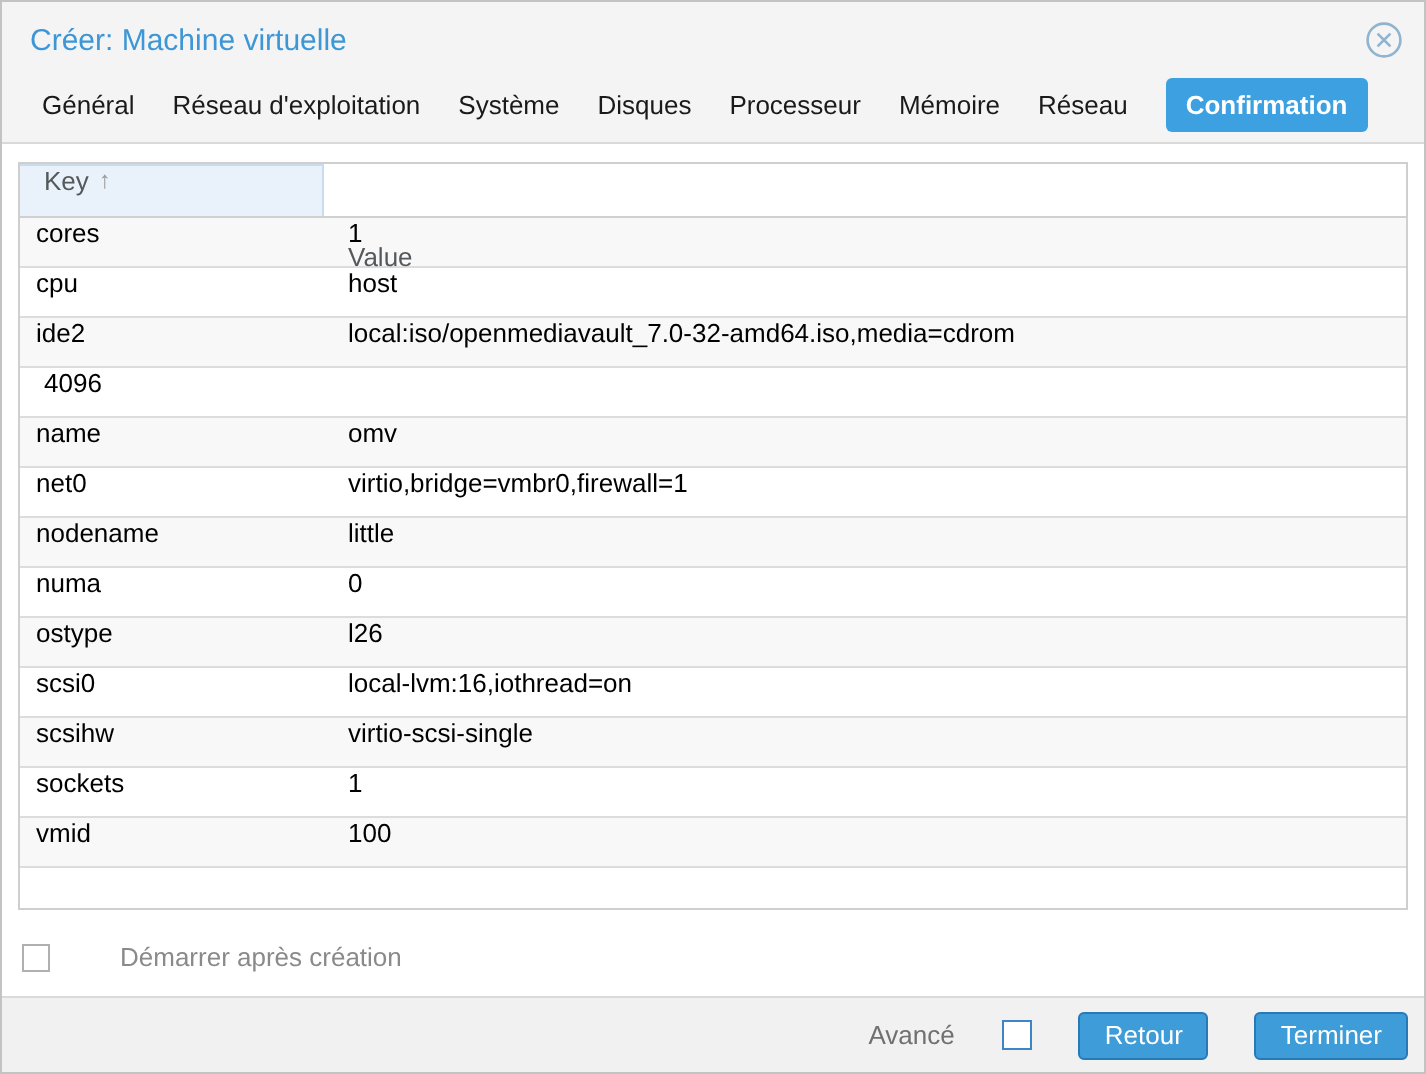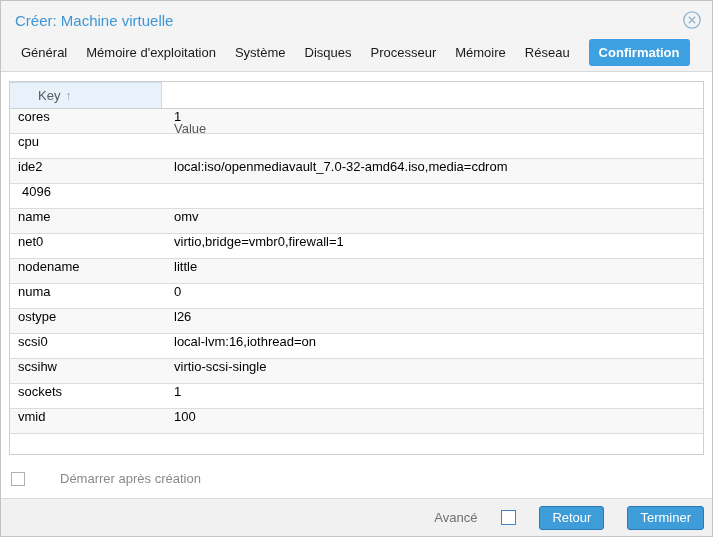--- a/index.html
+++ b/index.html
@@ -15,21 +15,21 @@
 
   
   .tabbar { height:33px; background:#f4f4f4; display:flex; align-items:flex-start; gap:19px; padding:0 2px 0 20px; border-bottom:1px solid #d9d9d9; flex:0 0 auto; }
   .tab { cursor:pointer; color:#1a1a1a; white-space:nowrap; padding:6px 0; }
   .tab.active { background:#3da0e0; color:#fff; font-weight:bold; padding:6px 10px; border-radius:3px; }
 
   
   .dlg-body { flex:1 1 auto; background:#fff; padding:9px 8px 0 8px; position:relative; }
   .grid { border:1px solid #cfcfcf; height:374px; overflow:hidden; background:#fff; }
   .grid-header { display:flex; height:27px; border-bottom:1px solid #d0d0d0; color:#55595c; }
-  .col-key-hd { width:152px; background:#e9f2fa; border:1px solid #c9dced; border-width:1px 1px 0 0; display:flex; align-items:center; padding-left:28px; cursor:pointer; gap:5px; }
+  .col-key-hd { width:152px; background:#e9f2fa; border:1px solid #c9dced; border-width:1px 1px 0 0; display:flex; align-items:flex-start; padding-left:12px; cursor:pointer; gap:5px; }
   .col-val-hd { flex:1; background:#fff; display:flex; align-items:center; padding-left:12px; cursor:pointer;margin-top:46px; }
   .sort-arrow { color:#9a9a9a; font-size:12px; }
   .grid-row { display:flex; height:25px; border-bottom:1px solid #dcdcdc; align-items:flex-start; cursor:pointer; background:#fff; }
   .grid-row:nth-child(even) { background:#f8f8f8; }
   .cell-key { width:152px; padding-left:8px; color:#000; }
   .cell-val { flex:1; padding-left:12px; color:#000; white-space:nowrap; overflow:hidden; }
 
   .start-row { display:flex; align-items:center; gap:7px; margin:16px 0 0 2px; }
   .cb { width:14px; height:14px; background:#fff; border:1px solid #b0b0b0; display:inline-block; cursor:pointer; flex:0 0 auto; }
   .start-label { color:#8a8a8a; cursor:pointer;margin-left:28px; }
@@ -51,21 +51,21 @@
       <svg width="20" height="20" viewBox="0 0 20 20">
         <circle cx="10" cy="10" r="8.2" fill="none" stroke="#8fb4cf" stroke-width="1.3"></circle>
         <line x1="6.8" y1="6.8" x2="13.2" y2="13.2" stroke="#8fb4cf" stroke-width="1.3"></line>
         <line x1="13.2" y1="6.8" x2="6.8" y2="13.2" stroke="#8fb4cf" stroke-width="1.3"></line>
       </svg>
     </div>
   </div>
 
   <div class="tabbar">
     <div class="tab">Général</div>
-    <div class="tab">Mémoire d'exploitation</div>
+    <div class="tab">Réseau d'exploitation</div>
     <div class="tab">Système</div>
     <div class="tab">Disques</div>
     <div class="tab">Processeur</div>
     <div class="tab">Mémoire</div>
     <div class="tab">Réseau</div>
     <div class="tab active">Confirmation</div>
   </div>
 
   <div class="dlg-body">
     <div class="grid">
@@ -77,20 +77,21 @@
         <div class="col-val-hd">
           <span>Value</span>
         </div>
       </div>
       <div class="grid-row">
         <div class="cell-key">cores</div>
         <div class="cell-val">1</div>
       </div>
       <div class="grid-row">
         <div class="cell-key">cpu</div>
+        <div class="cell-val">host</div>
       </div>
       <div class="grid-row">
         <div class="cell-key">ide2</div>
         <div class="cell-val">local:iso/openmediavault_7.0-32-amd64.iso,media=cdrom</div>
       </div>
       <div class="grid-row">
         <div class="cell-val">4096</div>
       </div>
       <div class="grid-row">
         <div class="cell-key">name</div>

